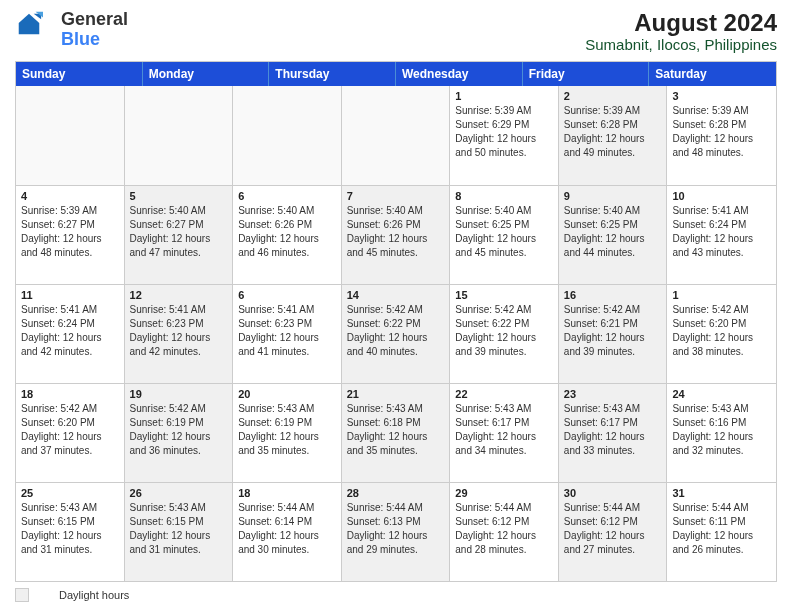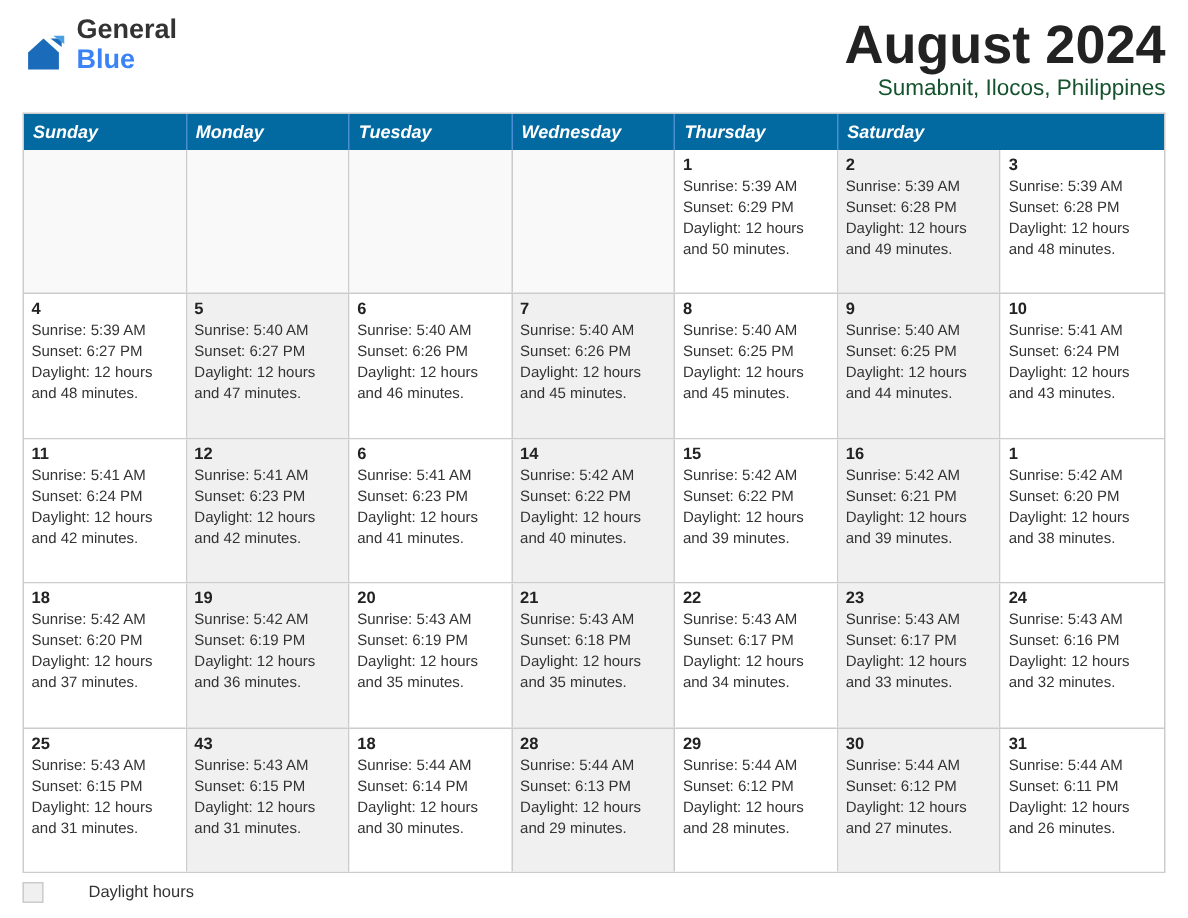--- a/index.html
+++ b/index.html
@@ -18,58 +18,57 @@
       flex-direction: column;
     }
     .header {
       display: flex;
       justify-content: space-between;
       align-items: flex-start;
       margin-bottom: 8px;
     }
     .logo {
       display: flex;
-      align-items: flex-end;
-      gap: 8px;
+      align-items: flex-start;
+      gap: 18px;
     }
     .logo-text {
       font-size: 18px;
       font-weight: bold;
       line-height: 1.1;
     }
     .logo-general { color: #333; }
     .logo-blue { color: #3b82f6; }
     .logo-icon {
       width: 28px;
       height: 28px;
     }
     .title-block {
       text-align: right;
     }
     .month-title {
-      font-size: 36px;
+      font-size: 24px;
       font-weight: bold;
       color: #222;
       line-height: 1.1;
     }
     .subtitle {
       font-size: 15px;
       color: #14532d;
     }
     .calendar {
       flex: 1;
       display: flex;
       flex-direction: column;
       border: 1px solid #ccc;
     }
     .cal-header {
       display: grid;
-      grid-template-columns: repeat(7, 1fr);
-      background: #0369a1;
-      font-style: italic;
+      grid-template-columns: repeat(6, 1fr);
+      background: #1d4ed8;
     }
     .cal-header-cell {
       color: #fff;
       font-size: 12px;
       font-weight: bold;
       padding: 5px 6px;
       text-align: left;
       border-right: 1px solid #4a8dd5;
     }
     .cal-header-cell:last-child { border-right: none; }
@@ -147,23 +146,23 @@
     <div class="title-block">
       <div class="month-title">August 2024</div>
       <div class="subtitle">Sumabnit, Ilocos, Philippines</div>
     </div>
   </div>
 
   <div class="calendar">
     <div class="cal-header">
     <div class="cal-header-cell">Sunday</div>
         <div class="cal-header-cell">Monday</div>
-        <div class="cal-header-cell">Tuesday</div>
+        <div class="cal-header-cell">Thursday</div>
         <div class="cal-header-cell">Wednesday</div>
-        <div class="cal-header-cell">Thursday</div>
+        <div class="cal-header-cell">Friday</div>
         <div class="cal-header-cell">Saturday</div>
       </div>
     <div class="cal-body">
     <div class="cal-row">
           <div class="cal-cell empty"></div>
           <div class="cal-cell empty"></div>
           <div class="cal-cell empty"></div>
           <div class="cal-cell empty"></div>
           <div class="cal-cell">
             <span class="day-number">1</span>
@@ -342,21 +341,21 @@
         </div>
         <div class="cal-row">
           <div class="cal-cell">
             <span class="day-number">25</span>
             <div class="cell-info" style="white-space: pre-line;">Sunrise: 5:43 AM
 Sunset: 6:15 PM
 Daylight: 12 hours
 and 31 minutes.</div>
           </div>
           <div class="cal-cell shaded">
-            <span class="day-number">43</span>
+            <span class="day-number">26</span>
             <div class="cell-info" style="white-space: pre-line;">Sunrise: 5:43 AM
 Sunset: 6:15 PM
 Daylight: 12 hours
 and 31 minutes.</div>
           </div>
           <div class="cal-cell">
             <span class="day-number">18</span>
             <div class="cell-info" style="white-space: pre-line;">Sunrise: 5:44 AM
 Sunset: 6:14 PM
 Daylight: 12 hours

